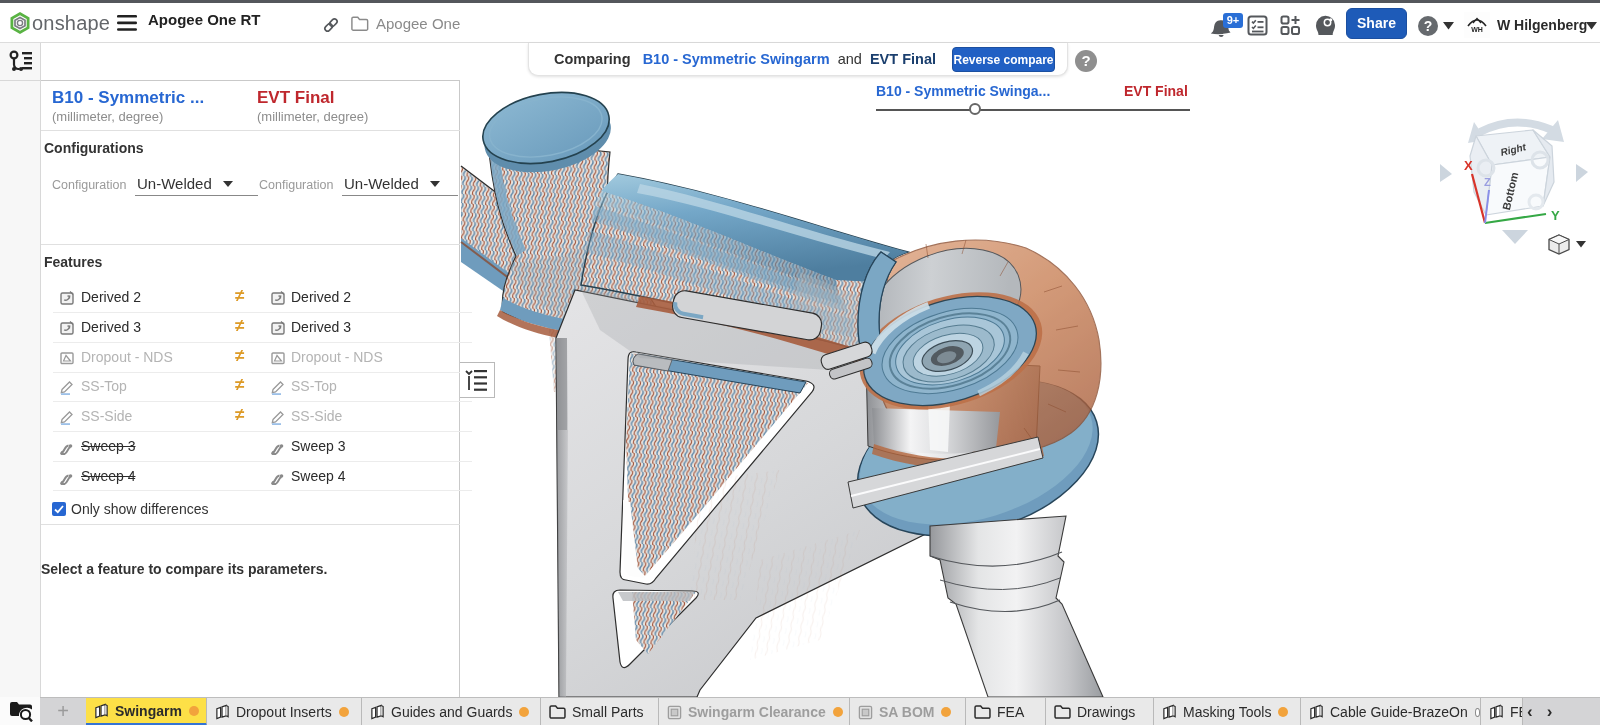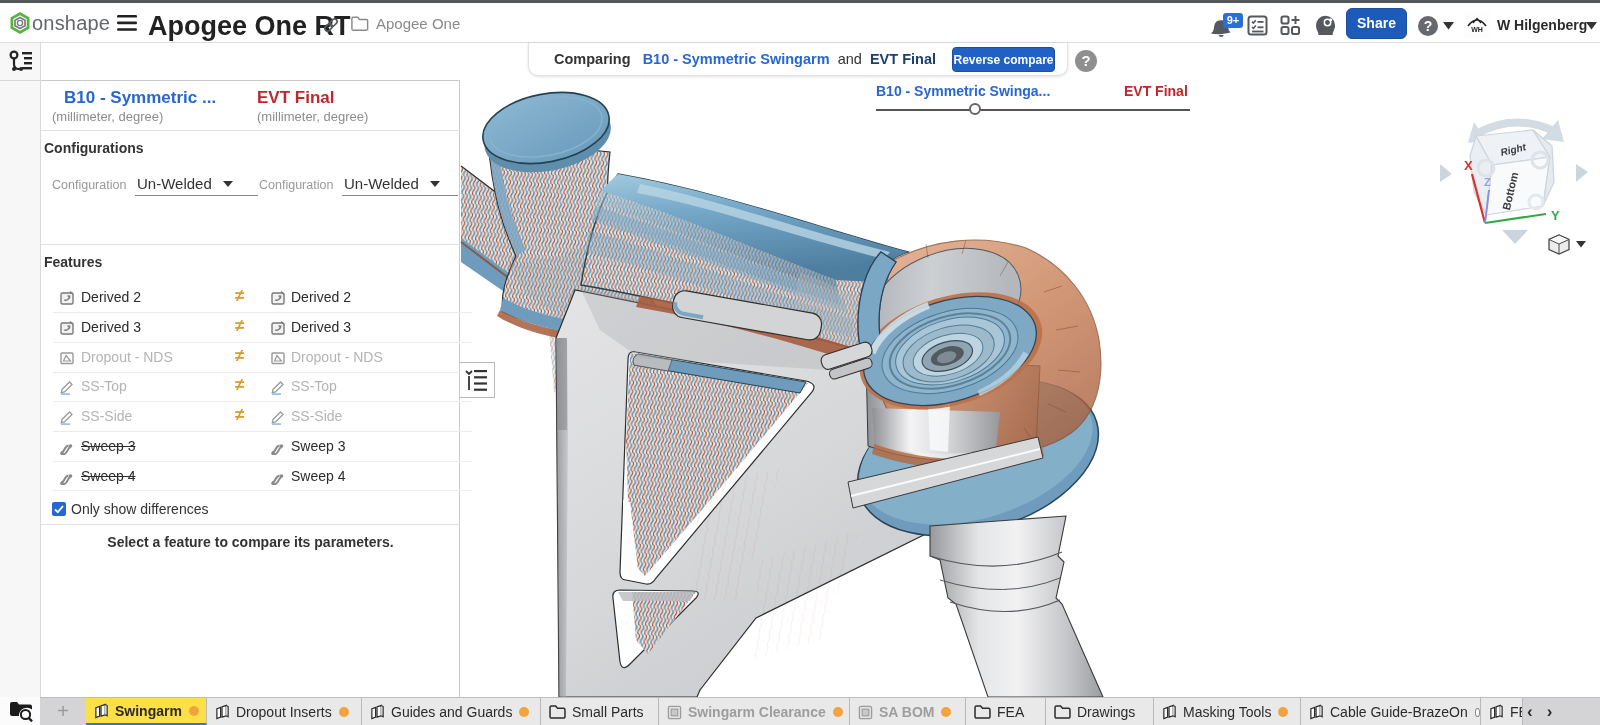--- a/index.html
+++ b/index.html
@@ -4,32 +4,32 @@
 <style>
   * { margin:0; padding:0; box-sizing:border-box; }
   html,body { width:1600px; height:725px; overflow:hidden; background:#fff;
     font-family:"Liberation Sans", sans-serif; }
   .abs { position:absolute; }
   #stage { position:relative; width:1600px; height:578px; }
   
   #topstrip { left:0; top:0; width:1600px; height:3px; background:#54575c; }
   #topbar { left:0; top:3px; width:1600px; height:40px; background:#fff; border-bottom:1px solid #dcdcdc; }
   #topbar .logotext { left:32px; top:9px; font-size:20px; color:#63666a; letter-spacing:0.2px; }
-  #title { left:148px; top:8px; font-size:27px; font-weight:bold; color:#222; }
+  #title { left:148px; top:8px; font-size:15px; font-weight:bold; color:#222; }
   #crumb { left:376px; top:12px; font-size:15px; color:#8a8a8a; }
   .share { left:1346px; top:5px; width:61px; height:31px; background:#1e5bb8; border:1px solid #1b4fa0;
      border-radius:6px; color:#fff; font-size:14px; font-weight:bold; text-align:center; line-height:29px; }
   .uname { left:1497px; top:14px; font-size:14px; font-weight:bold; color:#2b2b2b; }
   
   #lstrip { left:0; top:43px; width:41px; height:654px; background:#f7f7f7; border-right:1px solid #d8d8d8; }
   #lstrip .div1 { position:absolute; left:0; top:37px; width:41px; height:1px; background:#d8d8d8; }
   
   #panel { left:41px; top:80px; width:419px; height:617px; background:#fff;
      border-top:1px solid #c9c9c9; border-right:1px solid #c9c9c9; }
-  #panel .hdrblue { position:absolute; left:11px; top:7px; font-size:17px; font-weight:bold; color:#2767d2;margin-left:12px; }
+  #panel .hdrblue { position:absolute; left:11px; top:7px; font-size:17px; font-weight:bold; color:#2767d2; }
   #panel .hdrred  { position:absolute; left:216px; top:7px; font-size:17px; font-weight:bold; color:#bf272d; }
   #panel .sub { position:absolute; top:28px; font-size:13px; color:#8d8d8d; }
   .pdiv { position:absolute; left:0; width:419px; height:1px; background:#e0e0e0; }
   #panel .sect { position:absolute; left:3px; font-size:14px; font-weight:bold; color:#333; }
   .cfglab { position:absolute; font-size:12.5px; color:#9a9a9a; }
   .cfgval { position:absolute; font-size:15px; color:#333; }
   .cfgline { position:absolute; height:1px; background:#888; }
   .caret { position:absolute; width:0; height:0; border-left:5px solid transparent;
       border-right:5px solid transparent; border-top:6px solid #333; }
   .frow { position:absolute; left:12px; width:419px; height:30px; border-bottom:1px solid #ececec; }
@@ -453,21 +453,21 @@
         </svg>
         <div class="ftxt" style="left:238px">Sweep 4</div>
     </div>
 
     <div style="position:absolute;left:11px;top:421px;width:14px;height:14px;background:#2767d2;border-radius:2px"></div>
     <svg style="position:absolute;left:13px;top:424px" width="10" height="9" viewBox="0 0 10 9">
         <path d="M1 4.5 L3.8 7.2 L9 1" fill="none" stroke="#fff" stroke-width="1.8"></path>
       </svg>
     <div style="position:absolute;left:30px;top:420px;font-size:14px;color:#333">Only show differences</div>
     <div class="pdiv" style="top:443px"></div>
-    <div style="position:absolute;left:0;top:453px;width:419px;text-align:center;font-size:14px;font-weight:bold;color:#333">Select a feature to compare its parameters.</div>
+    <div style="position:absolute;left:0;top:480px;width:419px;font-size:14px;font-weight:bold;color:#333">Select a feature to compare its parameters.</div>
   </div>
 
   <div id="flyout" class="abs">
     <svg style="position:absolute;left:5px;top:7px" width="24" height="22" viewBox="0 0 24 22">
       <path d="M1 1 l3 3 l3 -3" fill="none" stroke="#333" stroke-width="1.8"></path>
       <path d="M4 6 v14" stroke="#333" stroke-width="1.8"></path>
       <rect x="9" y="0" width="13" height="2.2" fill="#333"></rect>
         <rect x="9" y="6.2" width="13" height="2.2" fill="#333"></rect>
       <rect x="9" y="12.4" width="13" height="2.2" fill="#333"></rect>
         <rect x="9" y="18.6" width="13" height="2.2" fill="#333"></rect>

